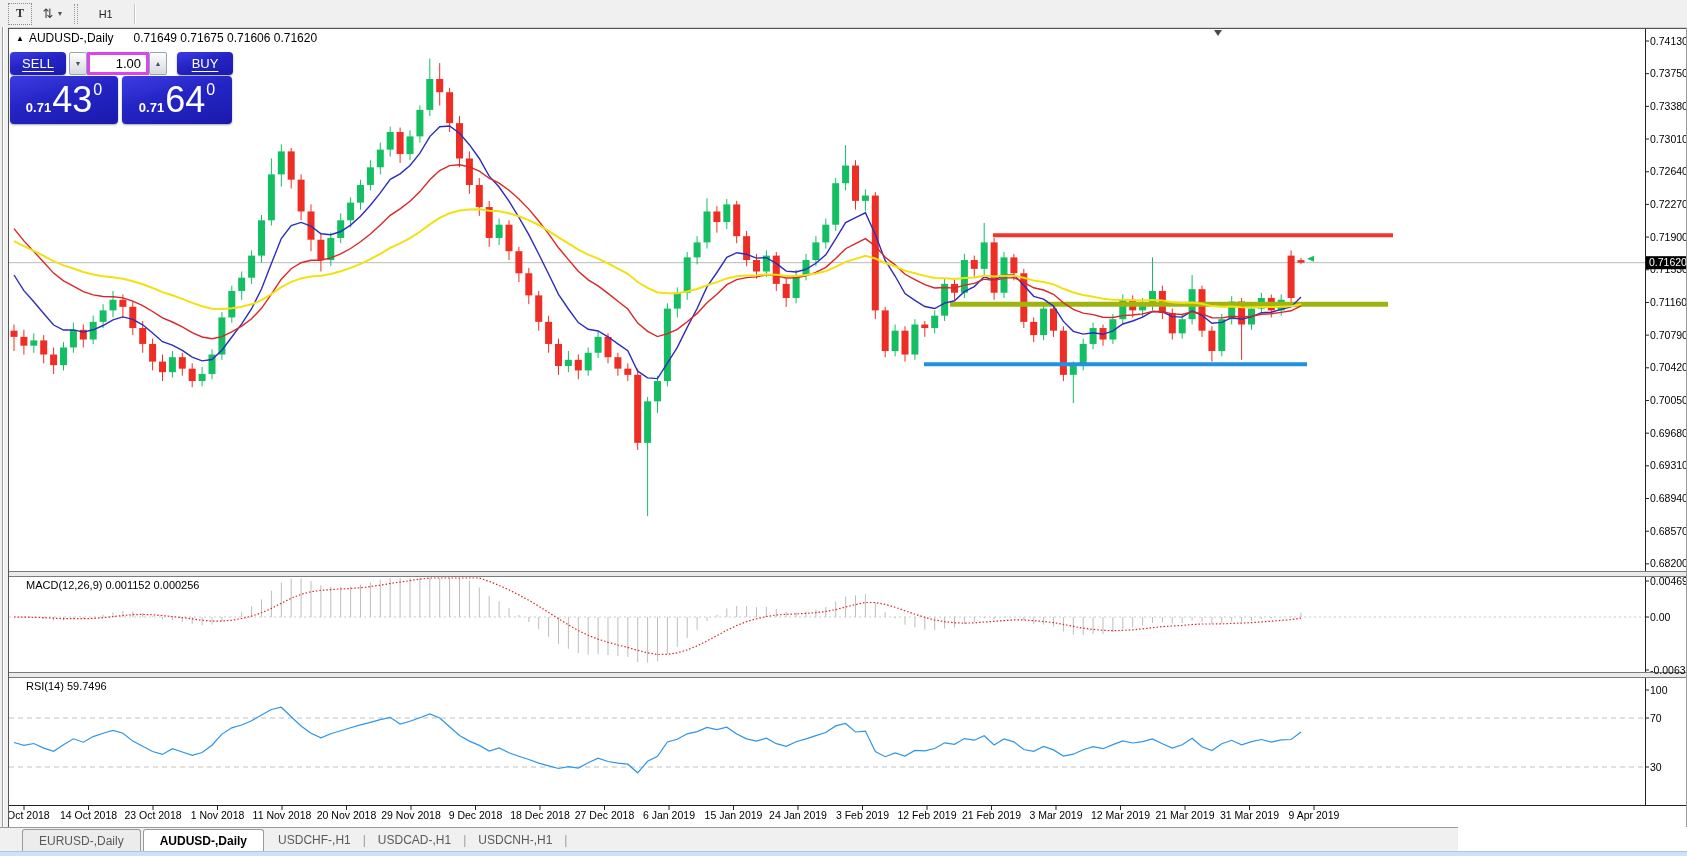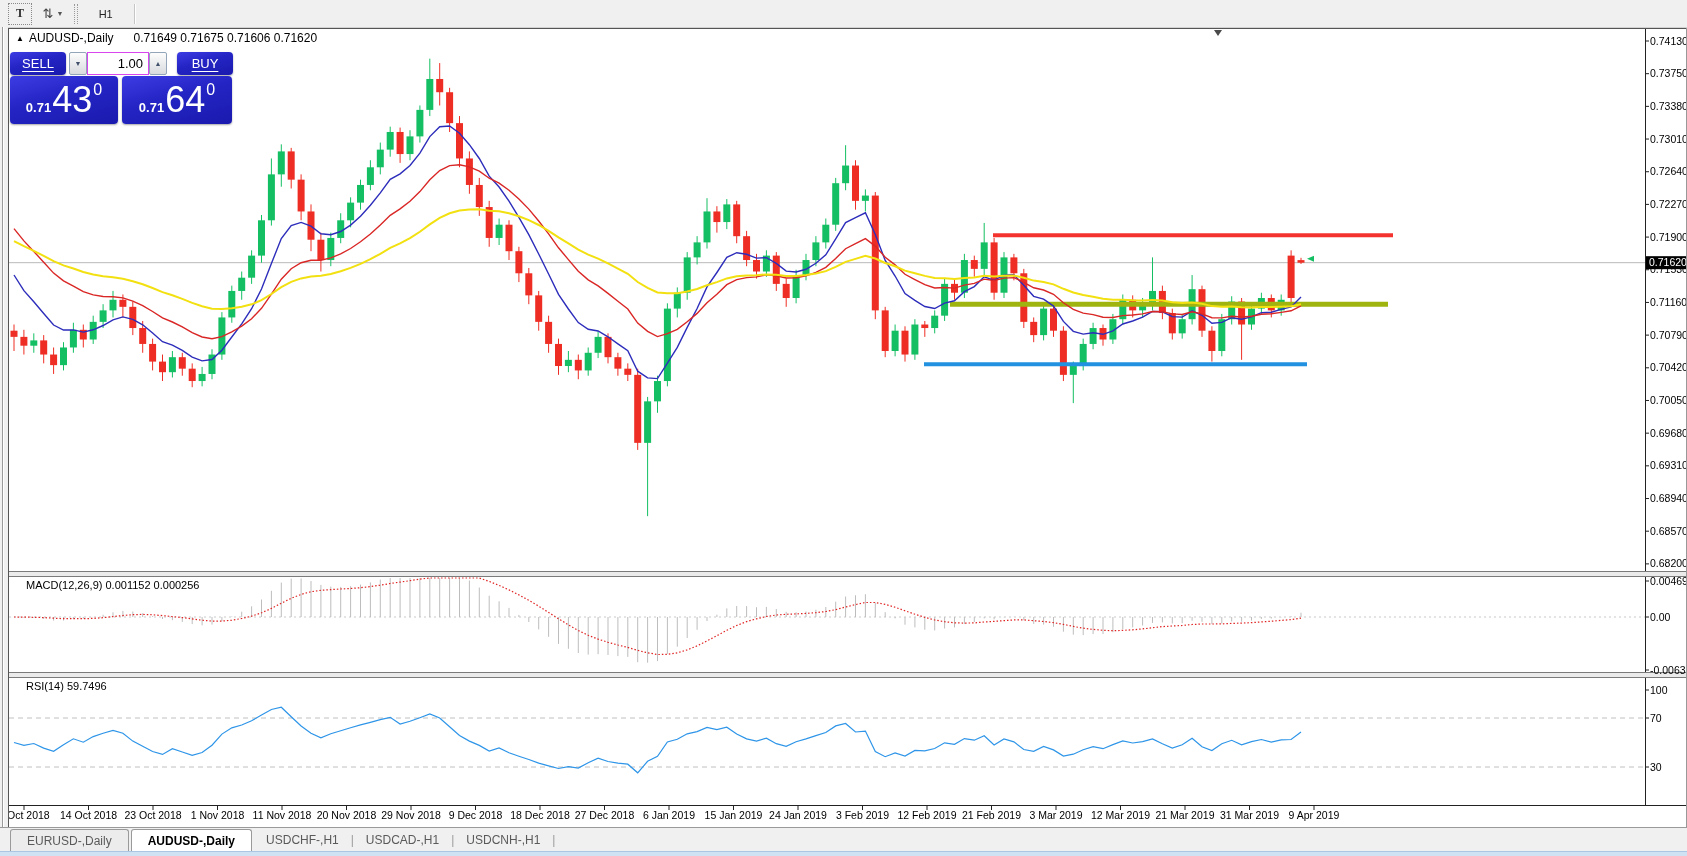--- a/index.html
+++ b/index.html
@@ -34,31 +34,31 @@
   .sell-btn,.buy-btn{position:absolute;width:56px;height:23px;font-size:13px;display:flex;
         align-items:center;justify-content:center;text-decoration:underline;text-underline-offset:3px;}
   .sell-btn{left:10px;top:52px;text-decoration:underline;}
   .buy-btn{left:177px;top:52px;}
   .spin{position:absolute;top:52px;width:18px;height:23px;background:linear-gradient(#fdfdfd,#d8dade);
         border:1px solid #93a5b8;box-sizing:border-box;display:flex;align-items:center;justify-content:center;
         font-size:7px;color:#41506b;border-radius:2px;}
   .spin.down{left:69px;}
   .spin.up{left:149px;}
   .vol-input{position:absolute;left:87px;top:52px;width:62px;height:23px;box-sizing:border-box;
-        border:1px solid #d946ef;font-size:13px;text-align:right;padding-right:5px;
+        border:3px solid #d946ef;font-size:13px;text-align:right;padding-right:5px;
         font-family:"Liberation Sans",sans-serif;background:#fff;color:#000;}
   .price-box{position:absolute;top:76px;height:48px;display:flex;align-items:center;justify-content:center;}
   .price-box.sell{left:10px;width:108px;}
   .price-box.buy{left:122px;width:110px;}
   .pp-small{font-size:13px;font-weight:bold;margin-right:1px;align-self:flex-end;margin-bottom:9px;text-align:center;}
   .pp-big{font-size:36px;line-height:40px;}
   .pp-sup{font-size:16px;align-self:flex-start;margin-top:5px;margin-left:1px;}
   
-  .tab-bar{position:absolute;left:0;top:827px;width:1687px;height:24px;background:#f0f0f0;
-           border-top:1px solid #9a9a9a;display:flex;align-items:flex-end;font-size:12px;padding-left:10px;box-sizing:border-box;}
+  .tab-bar{position:absolute;left:0;top:827px;width:1458px;height:24px;background:#f0f0f0;
+           border-top:1px solid #9a9a9a;display:flex;align-items:flex-end;font-size:12px;padding-left:22px;box-sizing:border-box;}
   .tab-box{display:flex;align-items:center;justify-content:center;height:21px;padding:0 16px;
            border:1px solid #9a9a9a;border-bottom:none;border-radius:3px 3px 0 0;background:#ececec;color:#5a5a5a;margin-right:2px;}
   .tab-box.active{background:#fff;color:#000;font-weight:bold;}
   .tab-plain{color:#5a5a5a;padding:0 12px;line-height:21px;}
   .tab-sep{color:#9a9a9a;line-height:21px;}
   .edge-strip{position:absolute;left:0;top:851px;width:1687px;height:5px;background:#cfe2f4;border-top:1px solid #aac6e2;box-sizing:border-box;}
 </style>
 </head>
 <body>
 

